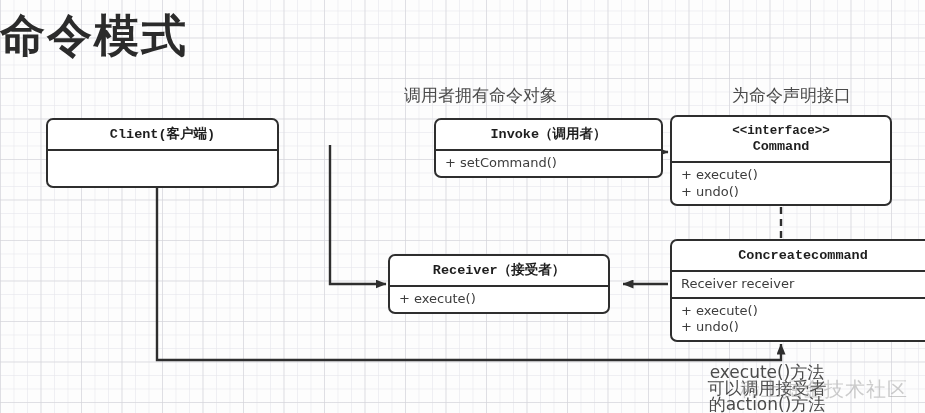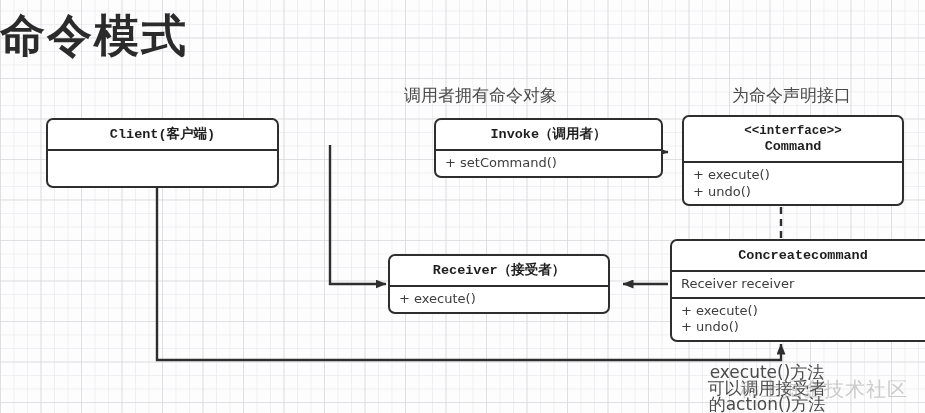--- a/index.html
+++ b/index.html
@@ -94,21 +94,21 @@
     color: #3c3c3c;
     line-height: 16.5px;
     font-family: "DejaVu Sans", sans-serif;
   }
   .uml-sec.empty { min-height: 27px; }
   .uml-sec .row { white-space: nowrap; }
 
   
   #box-client { left: 46px;  top: 118px; width: 233px; }
   #box-invoke { left: 388px; top: 118px; width: 229px; margin-left: 46px; }
-  #box-command{ left: 670px; top: 115px; width: 222px; margin-left: 12px; }
+  #box-command{ left: 670px; top: 115px; width: 222px; }
   #box-receiver{left: 388px; top: 254px; width: 222px; }
   #box-concrete{left: 670px; top: 239px; width: 266px; }
 
   .watermark {
     position: absolute;
     left: 740px;
     top: 376px;
     font-size: 20px;
     color: rgba(130,130,130,0.40);
     letter-spacing: 1px;

